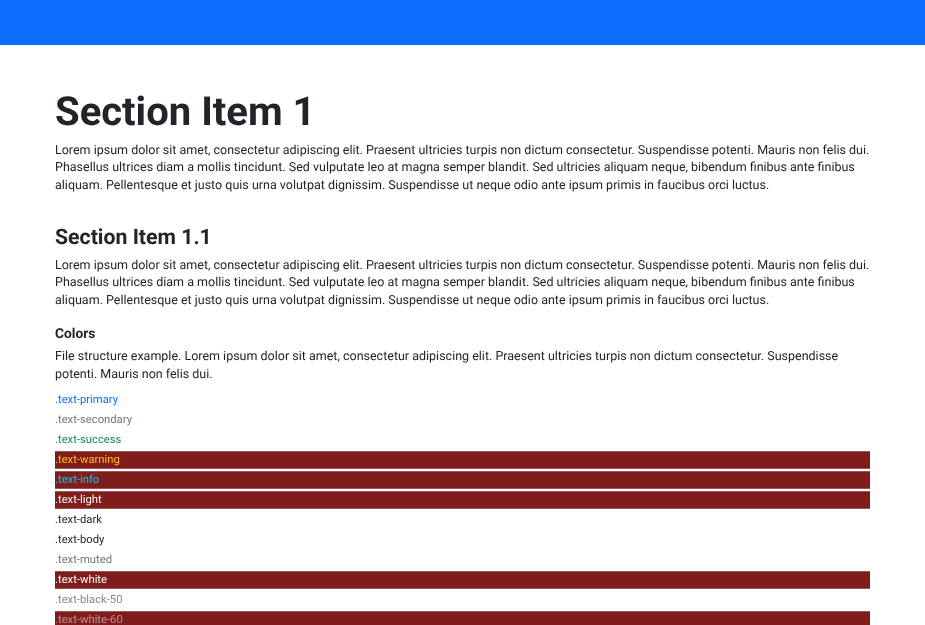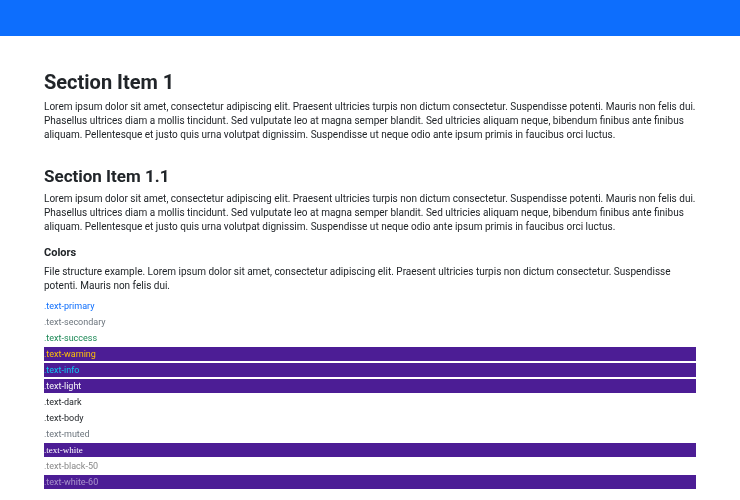--- a/index.html
+++ b/index.html
@@ -1,35 +1,35 @@
 <!DOCTYPE html>
 <html><head>
 <meta charset="utf-8">
 <style>
   * { margin: 0; padding: 0; box-sizing: border-box; }
   body { font-family: -apple-system, BlinkMacSystemFont, "Segoe UI", Roboto, Helvetica, Arial, sans-serif; font-size: 9px; color: #212529; background: #fff; width: 740px; }
   .top-banner { background: #0d6efd; height: 36px; width: 100%; }
   .content { padding: 34px 44px 0 44px; }
-  h1 { font-size: 20px; font-weight: 700; margin-bottom: 6px; }
+  h1 { font-size: 32px; font-weight: 700; margin-bottom: 6px; }
   h2 { font-size: 17px; font-weight: 700; margin-top: 24px; margin-bottom: 6px; }
   h3 { font-size: 11px; font-weight: 700; margin-top: 12px; margin-bottom: 6px; }
   p { font-size: 10px; line-height: 1.4; color: #212529; margin-bottom: 6px; }
   .swatch { font-size: 9px; padding: 2px 0; margin-bottom: 2px; }
-  .bg-dark { background: #4c1d95; }
+  .bg-dark { background: #7f1d1d; }
   .text-primary   { color: #0d6efd; }
   .text-secondary { color: #6c757d; }
   .text-success   { color: #198754; }
   .text-danger    { color: #dc3545; }
   .text-warning   { color: #ffc107; }
   .text-info      { color: #0dcaf0; }
   .text-light     { color: #f8f9fa; }
   .text-dark      { color: #212529; }
   .text-body      { color: #212529; }
   .text-muted     { color: #6c757d; }
-  .text-white     { color: #ffffff; font-family: Liberation Serif, serif; }
+  .text-white     { color: #ffffff; }
   .text-black-50  { color: rgba(0,0,0,.5); }
   .text-white-50  { color: rgba(255,255,255,.5); }
 </style>
 </head>
 <body>
 
 <div class="top-banner"></div>
 
 <div class="content">
 

